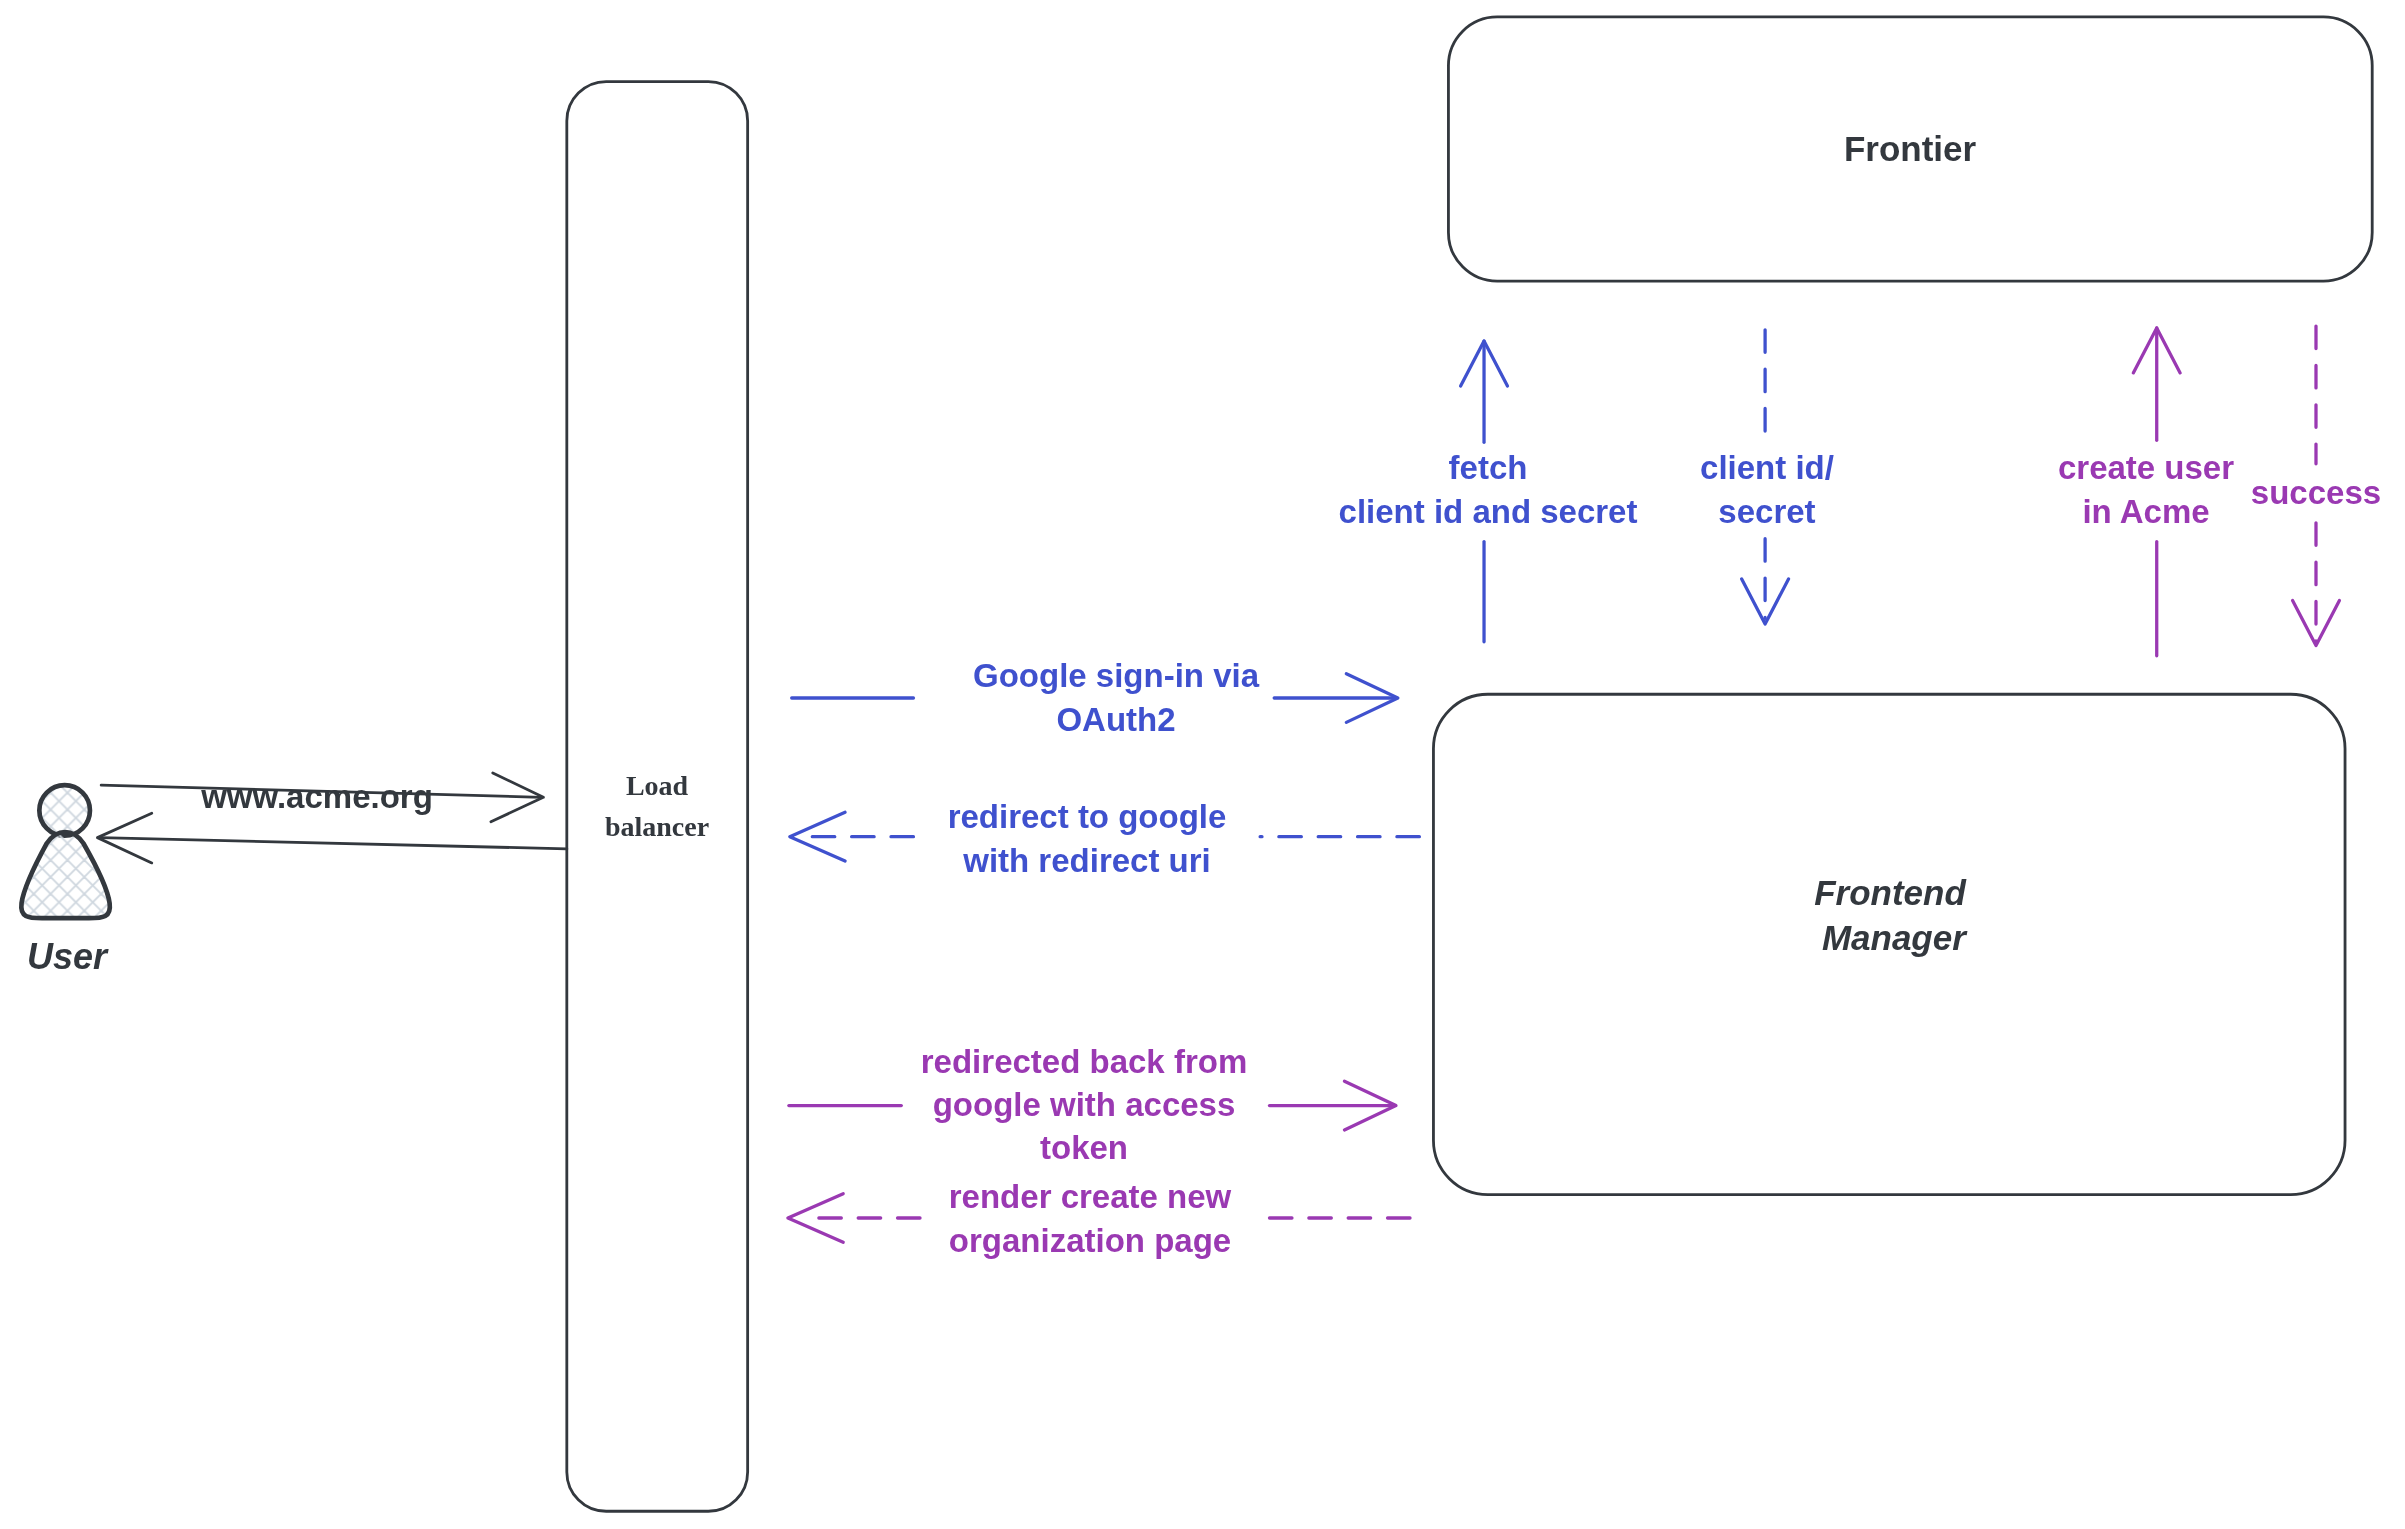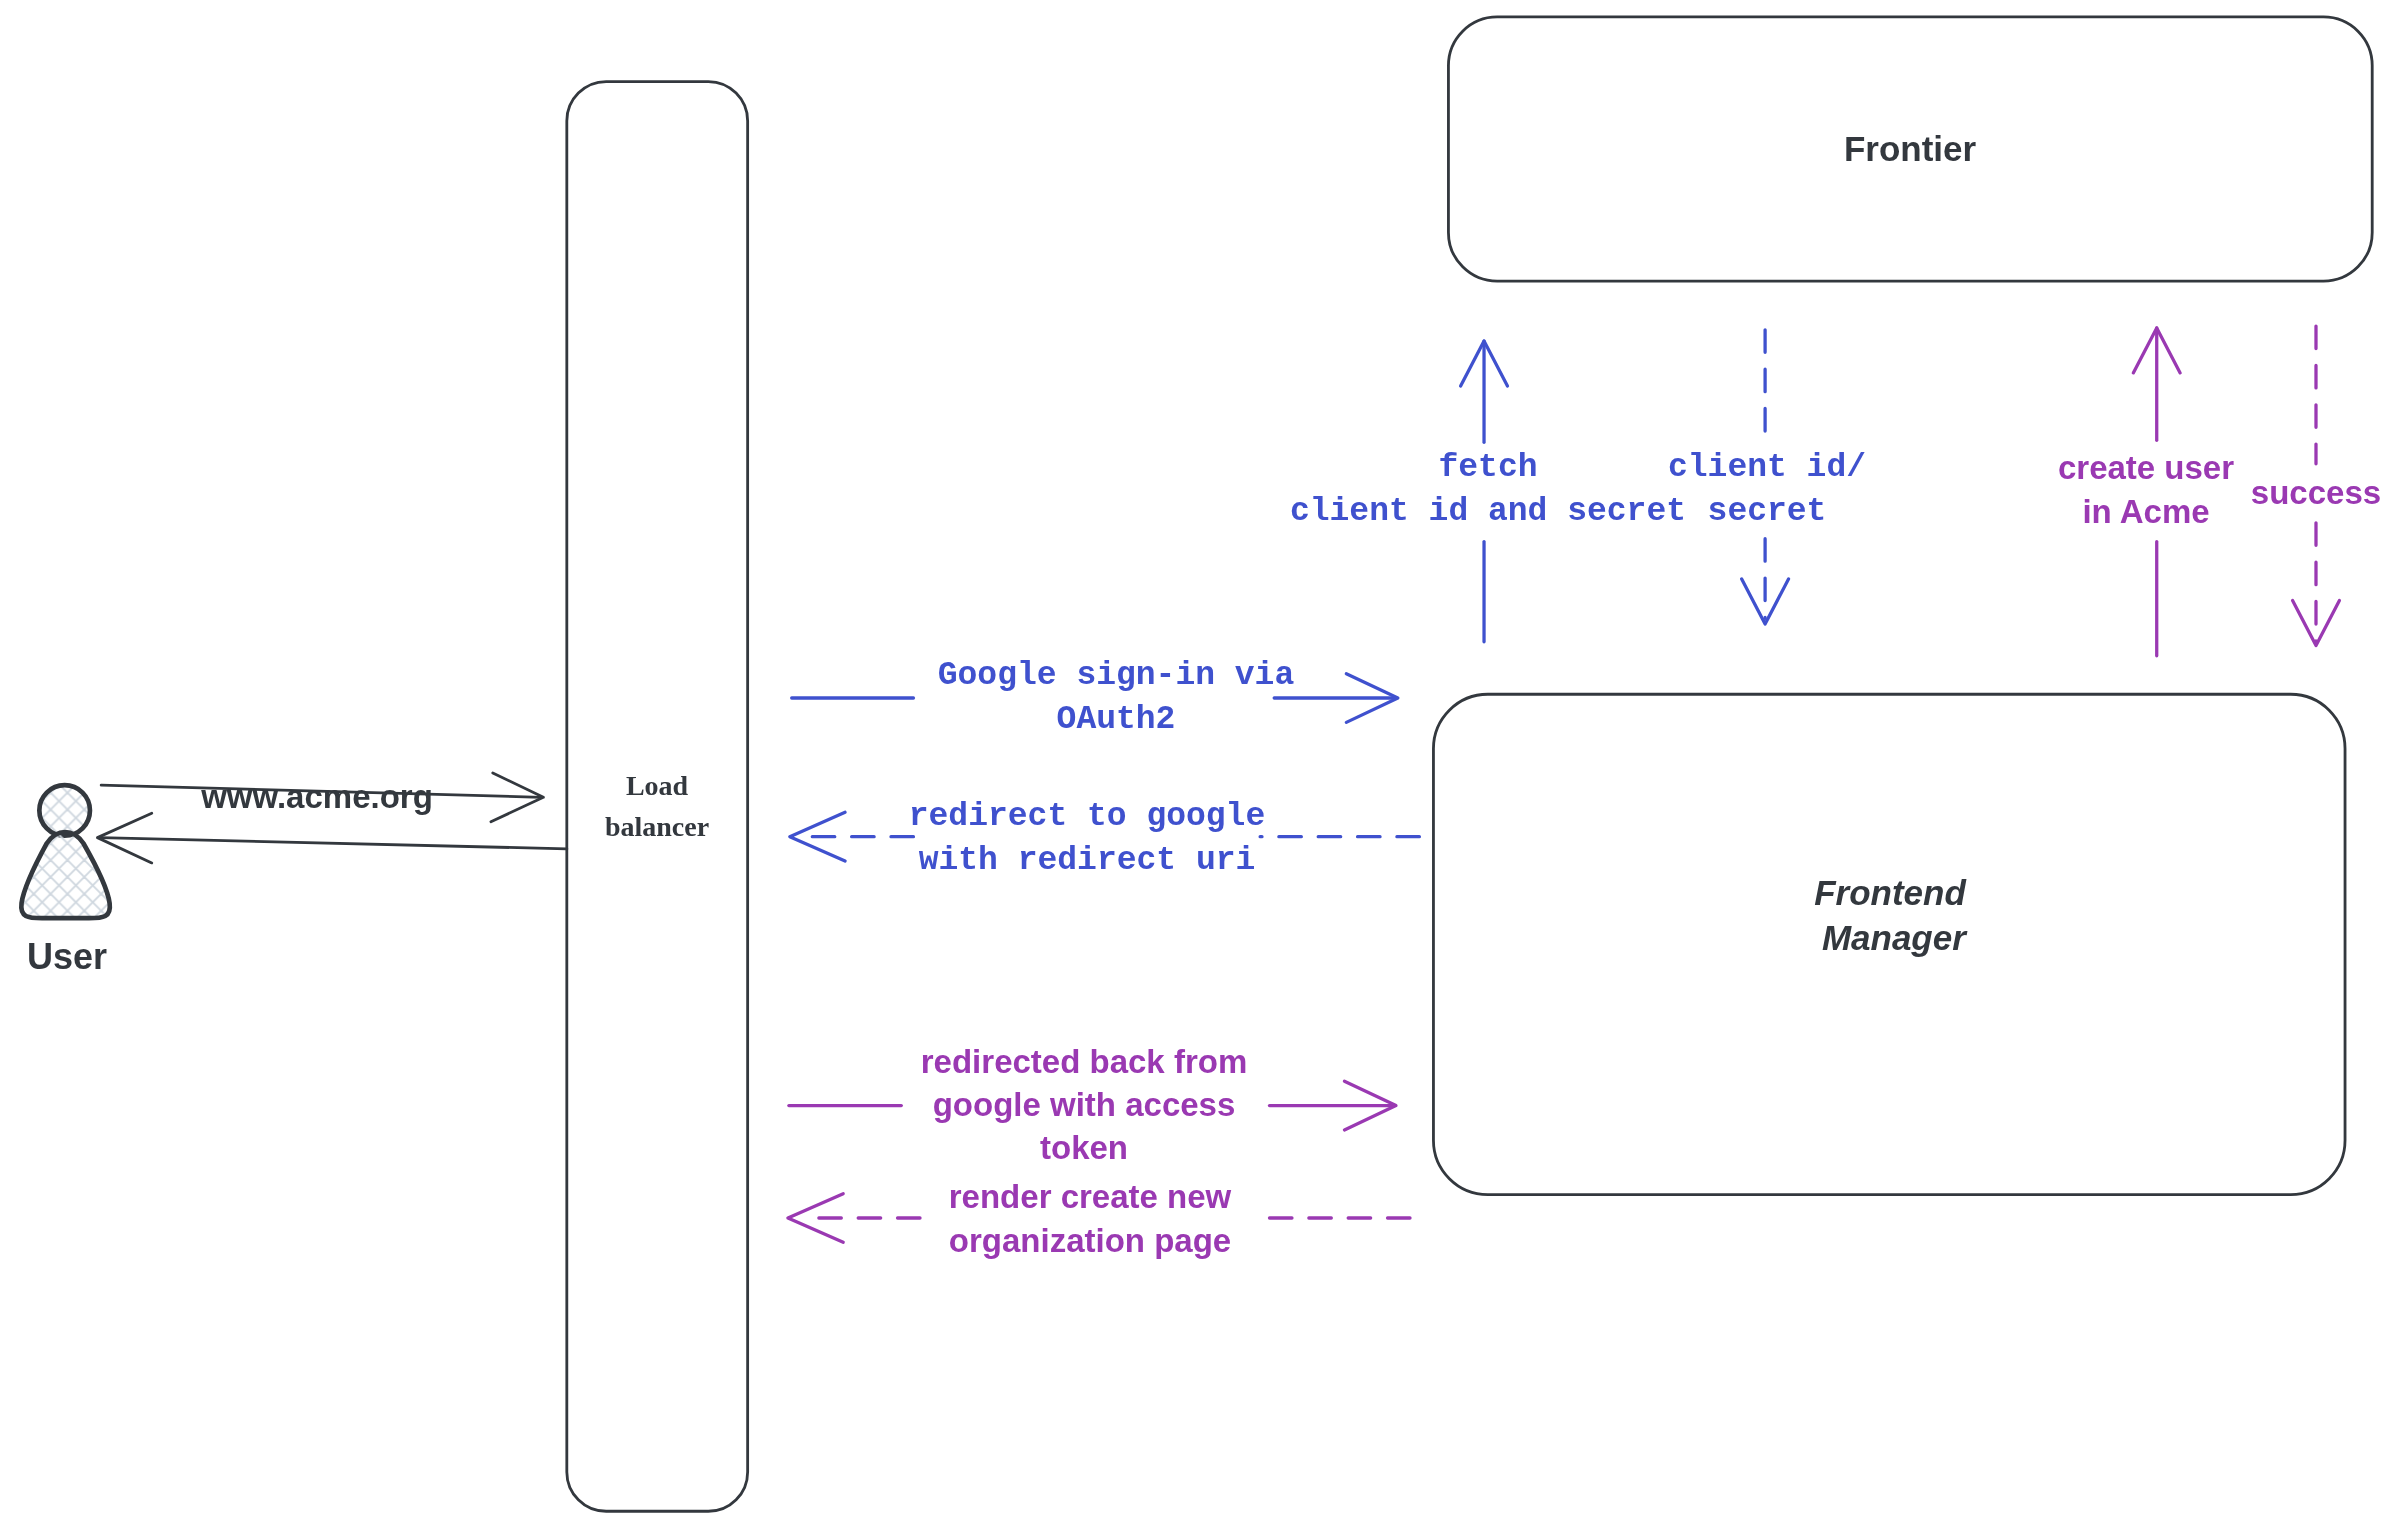--- a/index.html
+++ b/index.html
@@ -18,26 +18,26 @@
   .lbl{
     position:absolute;
     transform:translateX(-50%);
     text-align:center;
     white-space:nowrap;
     font-weight:600;
     background:transparent;
   }
   .lbl span{display:block;}
   .ink{color:var(--ink);}
-  .blue{color:var(--blue);font-family:Liberation Mono, monospace;}
+  .blue{color:var(--blue);}
   .purple{color:var(--purple);}
   .f-node{font-size:35px;line-height:45px;text-align:right;}
   .f-edge{font-size:33px;line-height:44px;}
   .f-edge-sm{font-size:28px;line-height:41px;font-family:Liberation Serif, serif;}
-  .f-user{font-size:36px;line-height:43px;}
+  .f-user{font-size:36px;line-height:43px;font-style:italic;}
 </style>
 </head>
 <body>
 
 <div class="stage">
 
   <svg width="2405" height="1530" viewBox="0 0 2567 1633">
     <defs>
       <pattern id="hatch" patternUnits="userSpaceOnUse" width="18" height="18">
         <path d="M0,18 L18,0" stroke="#cfd7df" stroke-width="2" fill="none"></path>

